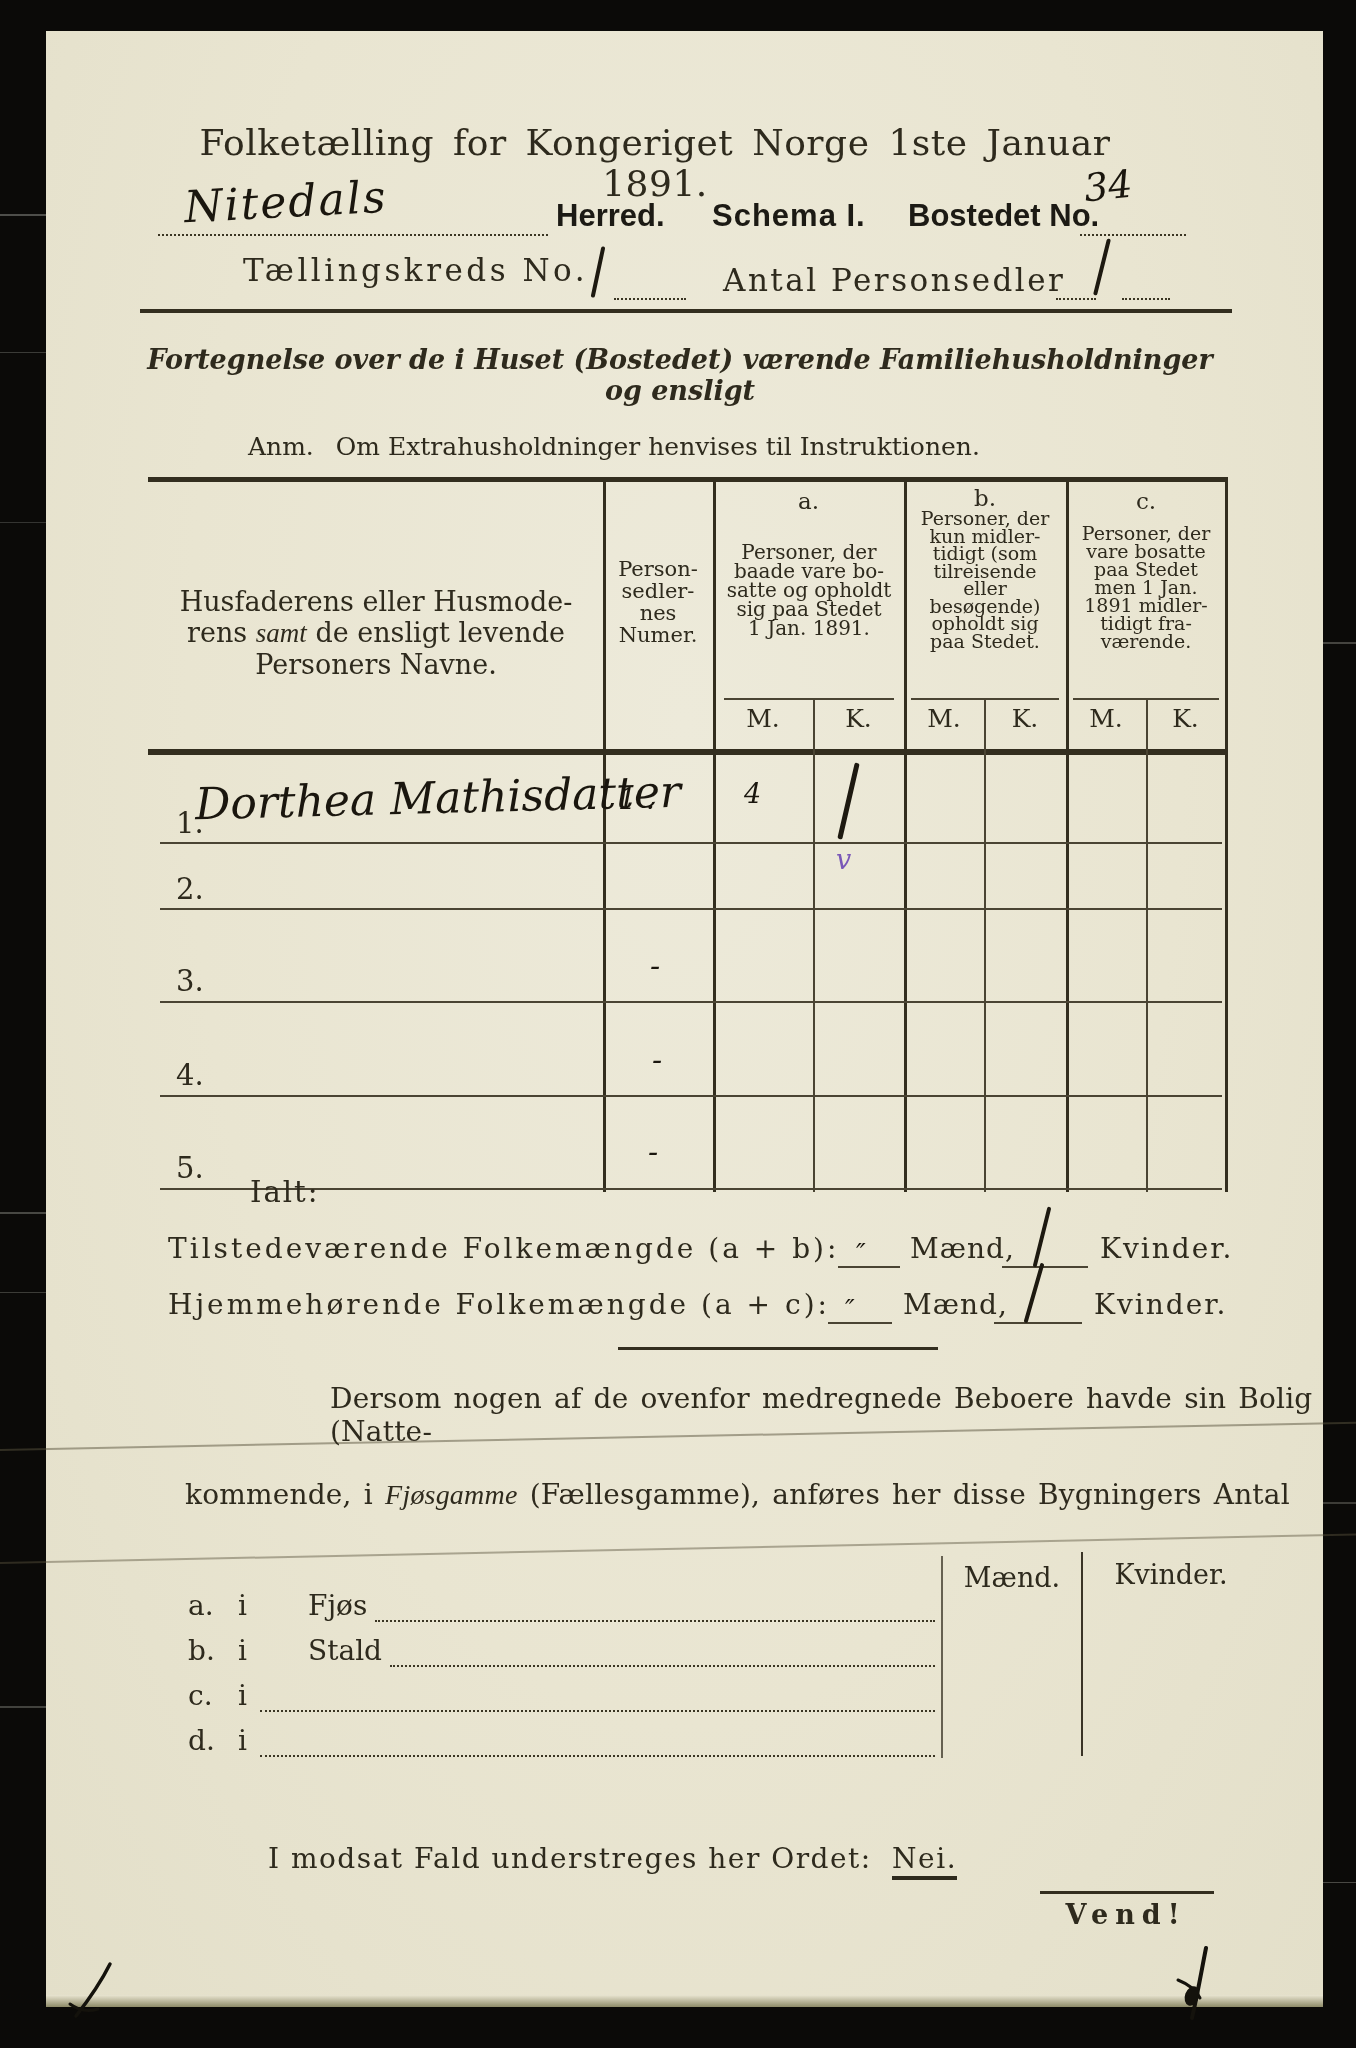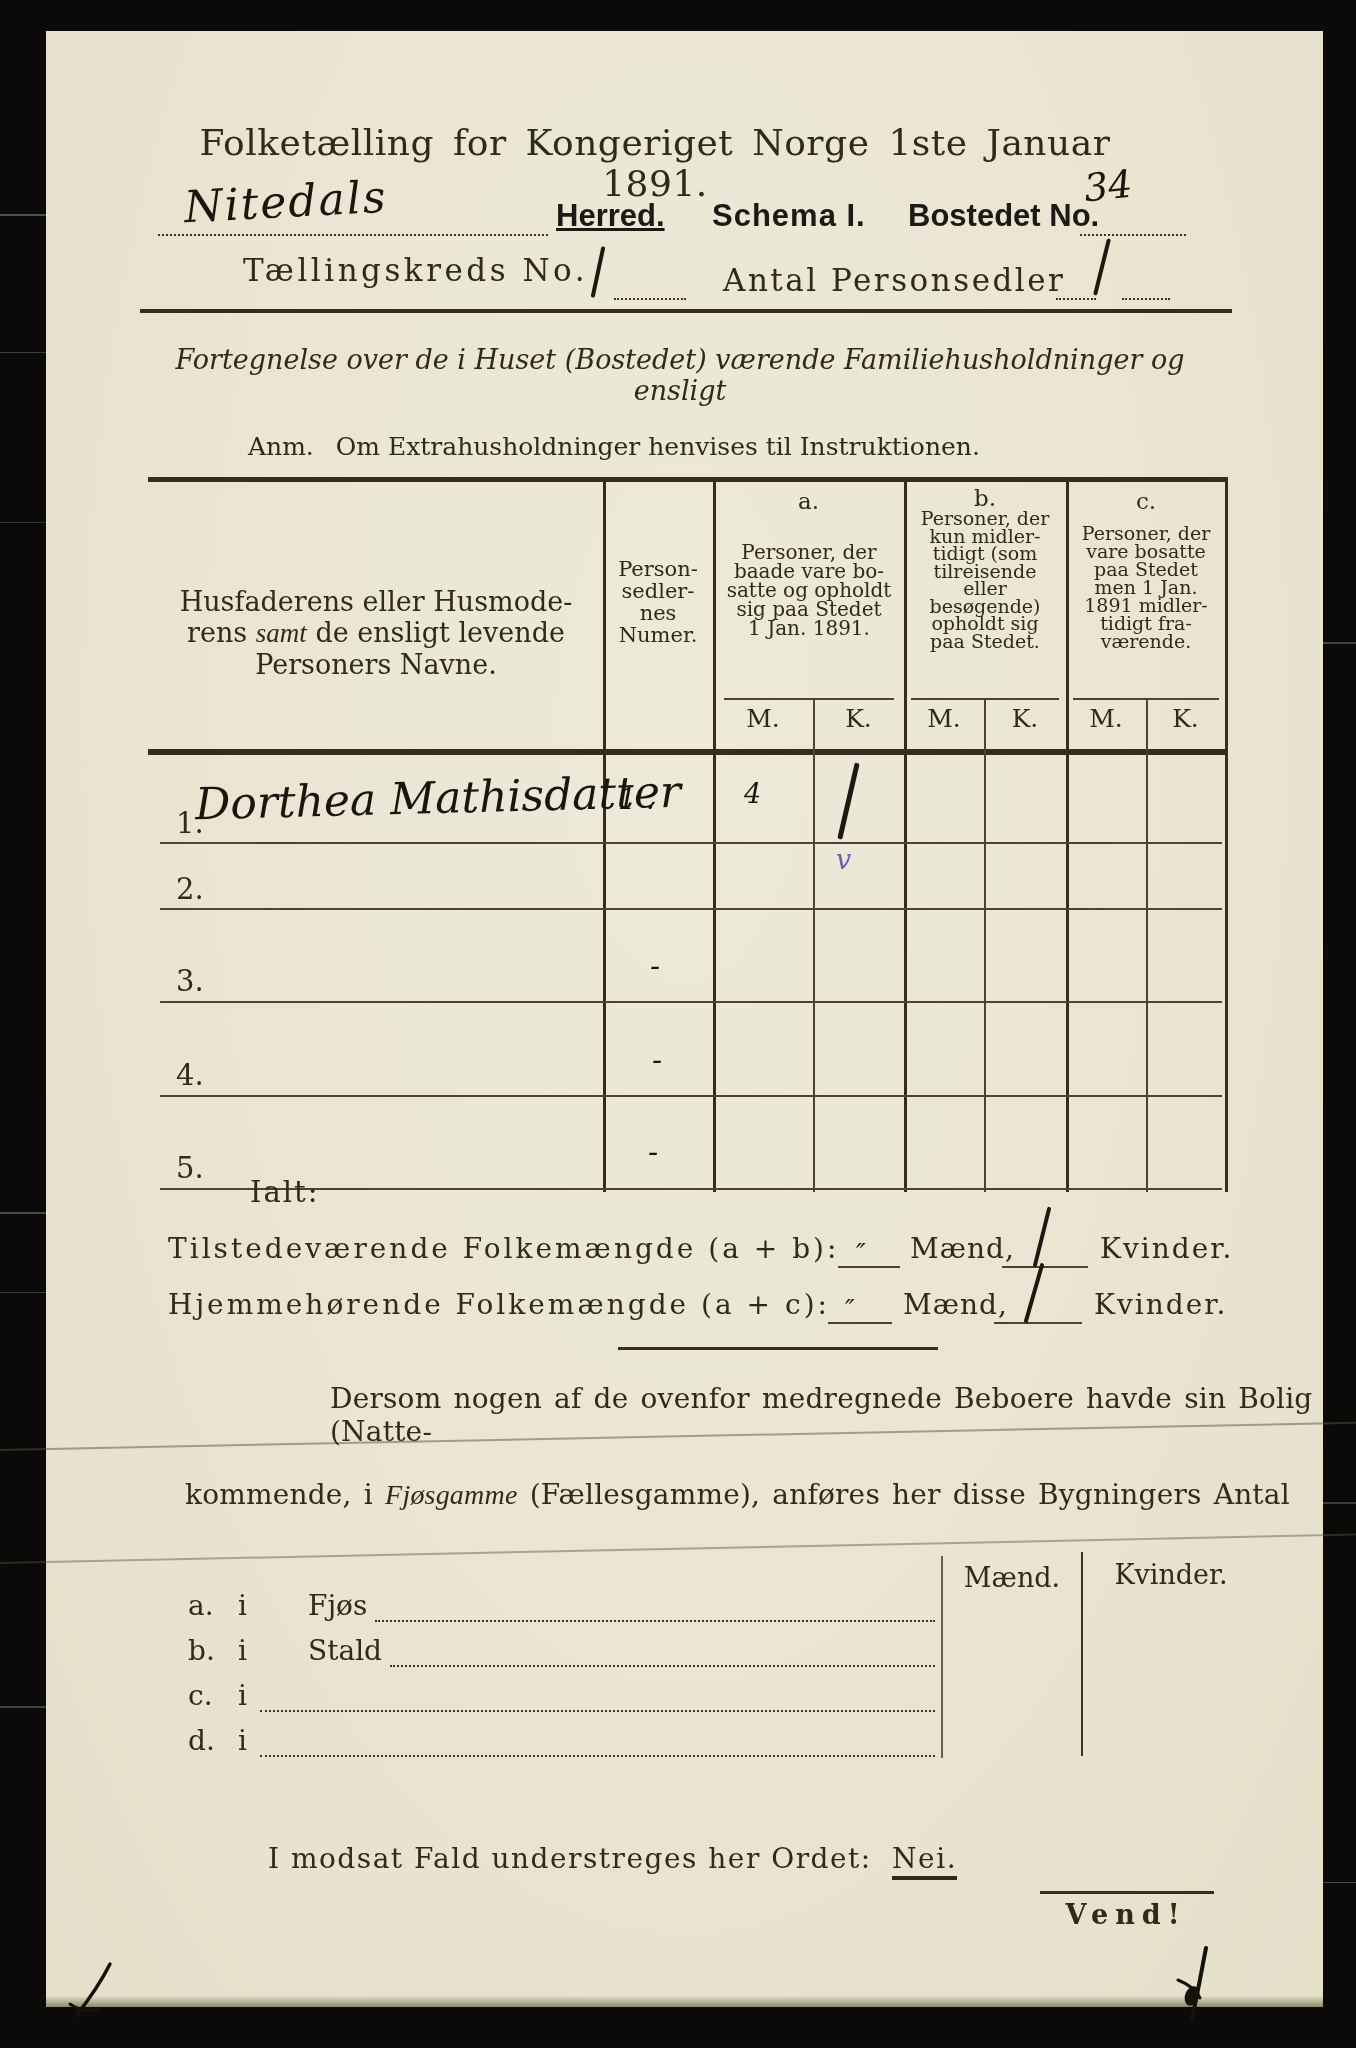--- a/index.html
+++ b/index.html
@@ -42,37 +42,37 @@
   <div class="abs streak" style="left:1323px;top:1502px;width:33px;height:2px;background:#46453f;"></div>
   <div class="abs streak" style="left:1323px;top:1882px;width:33px;height:1px;background:#55544e;"></div>
 
   <div class="abs" style="left:46px;top:1995px;width:1277px;height:12px;background:linear-gradient(#e9e5d1,#8e8b68);"></div>
 
   <div class="abs serif center" style="left:170px;top:122px;width:970px;font-size:36px;letter-spacing:.5px;word-spacing:7px;text-align:center;">Folketælling for Kongeriget Norge 1ste Januar 1891.</div>
 
   <div class="abs hand" style="left:184px;top:176px;font-size:44px;letter-spacing:2px;transform:rotate(-3deg);">Nitedals</div>
   <div class="abs dots" style="left:158px;top:234px;width:390px;"></div>
 
-  <span class="abs sans" style="left:556px;top:198px;font-size:31px;font-weight:bold;text-decoration:underline;">Herred.</span>
+  <span class="abs sans" style="left:556px;top:198px;font-size:31px;font-weight:bold;">Herred.</span>
   <span class="abs sans" style="left:712px;top:198px;font-size:31px;font-weight:bold;letter-spacing:1px;">Schema I.</span>
   <span class="abs sans" style="left:908px;top:198px;font-size:31px;font-weight:bold;">Bostedet No.</span>
   <span class="abs hand" style="left:1084px;top:164px;font-size:38px;transform:rotate(-6deg);">34</span>
   <div class="abs dots" style="left:1080px;top:234px;width:106px;"></div>
 
   <span class="abs serif" style="left:243px;top:252px;font-size:31px;letter-spacing:3.5px;">Tællingskreds No.</span>
   <span class="abs stroke" style="left:596px;top:246px;width:3.5px;height:52px;transform:rotate(12deg);"><span>1</span></span>
   <div class="abs dots" style="left:614px;top:298px;width:72px;"></div>
   <span class="abs serif" style="left:723px;top:262px;font-size:31px;letter-spacing:2.5px;">Antal Personsedler</span>
   <div class="abs dots" style="left:1056px;top:298px;width:40px;"></div>
   <span class="abs stroke" style="left:1100px;top:238px;width:4px;height:58px;transform:rotate(14deg);"><span>1</span></span>
   <div class="abs dots" style="left:1122px;top:298px;width:48px;"></div>
 
   <div class="abs hline" style="left:140px;top:309px;width:1092px;height:4px;"></div>
 
-  <div class="abs serif center" style="left:130px;top:344px;width:1100px;font-size:27px;font-style:italic;">Fortegnelse over de i Huset (Bostedet) værende Familiehusholdninger og ensligt</div>
+  <div class="abs serif center" style="left:130px;top:344px;width:1100px;font-size:27px;font-style:italic;font-weight:bold;">Fortegnelse over de i Huset (Bostedet) værende Familiehusholdninger og ensligt</div>
 
   <div class="abs serif" style="left:248px;top:432px;font-size:25px;">
     <span>Anm.</span>
     <span style="margin-left:14px;">Om Extrahusholdninger henvises til Instruktionen.</span>
   </div>
 
   <div class="abs hline" style="left:148px;top:477px;width:1080px;height:5px;"></div>
   <div class="abs hline" style="left:148px;top:749px;width:1080px;height:6px;"></div>
   <div class="abs vline" style="left:603px;top:479px;width:3px;height:713px;"></div>
   <div class="abs vline" style="left:713px;top:479px;width:3px;height:713px;"></div>

